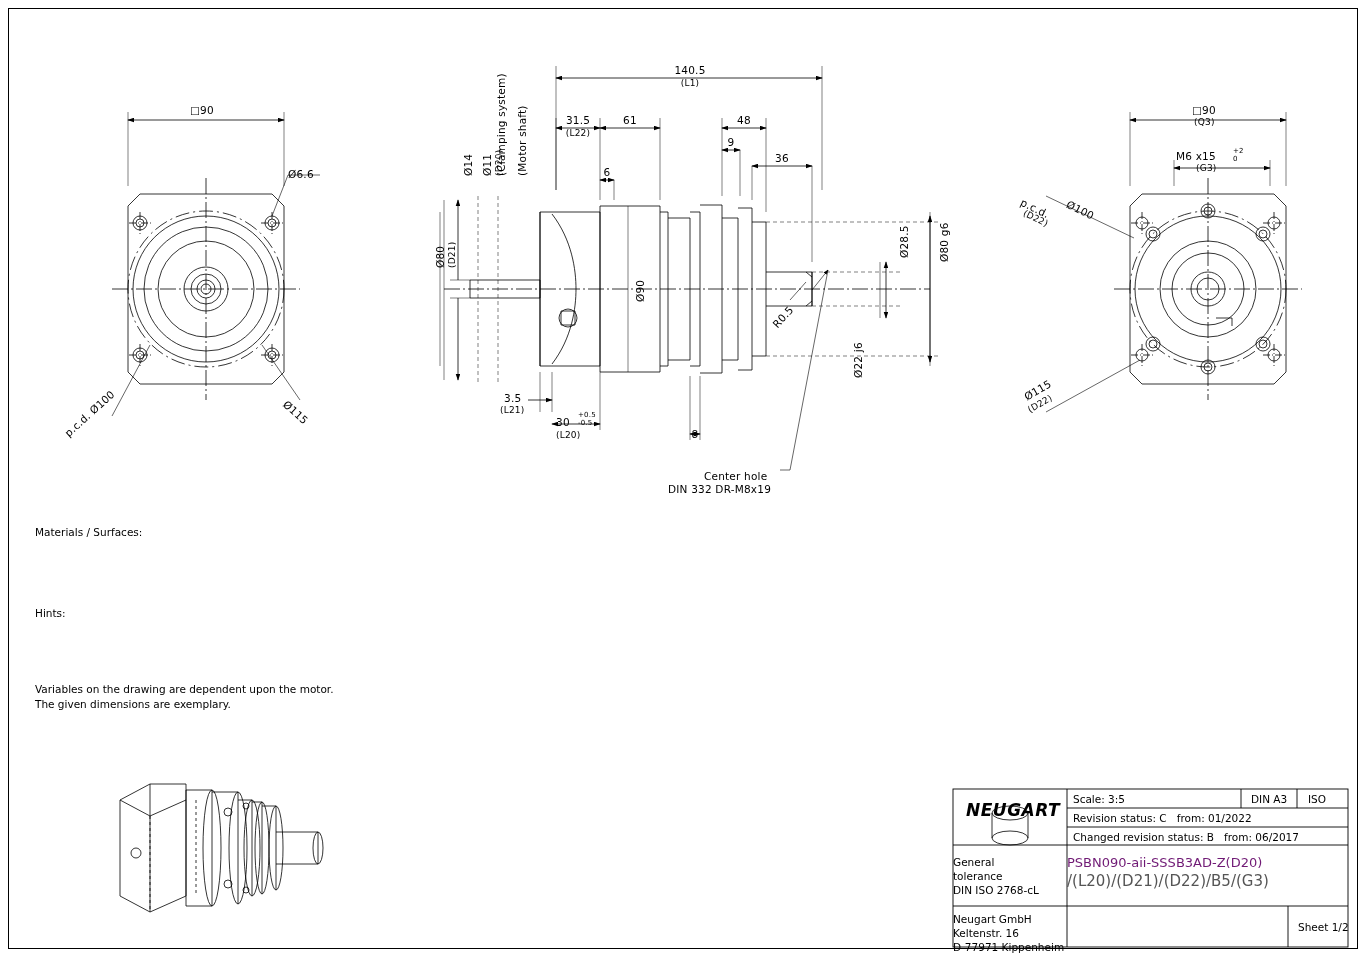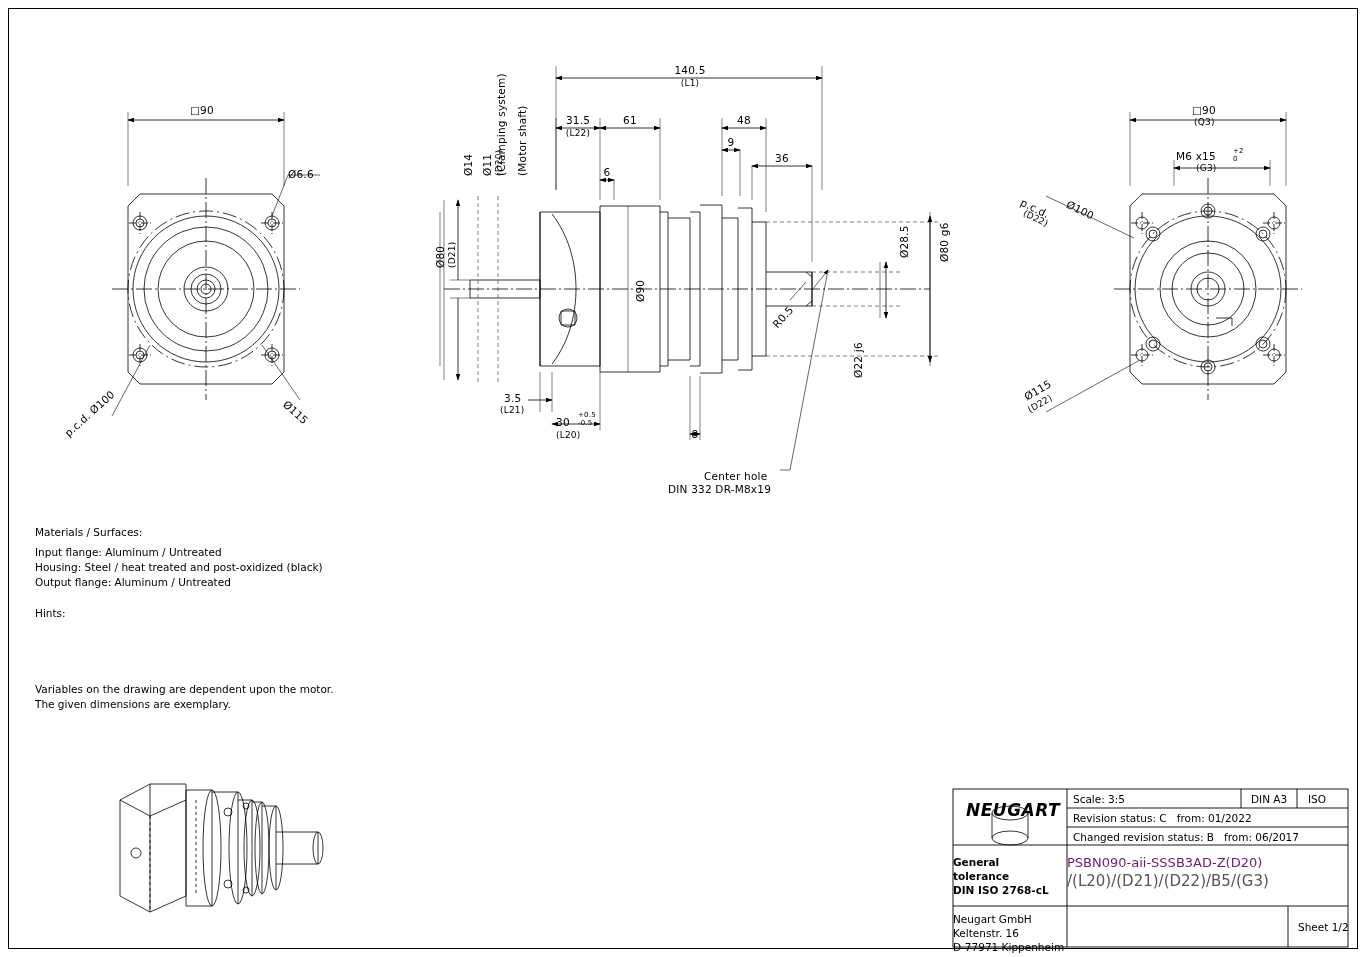--- a/index.html
+++ b/index.html
@@ -284,34 +284,31 @@
   <div class="lbl" style="left:1233px;top:147px;font-size:7px;line-height:8px;">+2
 0</div>
   <div class="lbl sm" style="left:1196px;top:163px;">(G3)</div>
   <div class="lbl" style="left:1024px;top:196px;transform:rotate(26deg);transform-origin:0 0;">p.c.d.</div>
   <div class="lbl sm" style="left:1026px;top:208px;transform:rotate(26deg);transform-origin:0 0;">(D22)</div>
   <div class="lbl" style="left:1070px;top:198px;transform:rotate(26deg);transform-origin:0 0;">Ø100</div>
   <div class="lbl" style="left:1022px;top:392px;transform:rotate(-30deg);transform-origin:0 0;">Ø115</div>
   <div class="lbl sm" style="left:1026px;top:406px;transform:rotate(-30deg);transform-origin:0 0;">(D22)</div>
 
   <div class="notes hdr" style="left:35px;top:525px;">Materials / Surfaces:</div>
-  <div class="notes" style="left:35px;top:545px;">Input flange: Aluminum / Untreated
-Housing: Steel / heat treated and post-oxidized (black)
-Output flange: Aluminum / Untreated</div>
   <div class="notes hdr" style="left:35px;top:606px;">Hints:</div>
   <div class="notes" style="left:35px;top:682px;">Variables on the drawing are dependent upon the motor.
 The given dimensions are exemplary.</div>
 
   <div class="logo" style="left:966px;top:800px;">NEUGART</div>
   <div class="tbcell" style="left:1073px;top:793px;">Scale: 3:5</div>
   <div class="tbcell" style="left:1251px;top:793px;">DIN A3</div>
   <div class="tbcell" style="left:1308px;top:793px;">ISO</div>
   <div class="tbcell" style="left:1073px;top:812px;">Revision status: C   from: 01/2022</div>
   <div class="tbcell" style="left:1073px;top:831px;">Changed revision status: B   from: 06/2017</div>
-  <div class="tbcell c" style="left:953px;top:855px;width:114px;line-height:14px;font-weight:bold;">General
+  <div class="tbcell c" style="left:953px;top:855px;width:114px;line-height:14px;">General
 tolerance
 DIN ISO 2768-cL</div>
   <div class="tbcell c" style="left:1067px;top:855px;width:303px;font-size:13px;color:#701a75;">PSBN090-aii-SSSB3AD-Z(D20)</div>
   <div class="tbcell c" style="left:1067px;top:872px;width:281px;font-size:15px;color:#555;">/(L20)/(D21)/(D22)/B5/(G3)</div>
   <div class="tbcell c" style="left:953px;top:912px;width:114px;line-height:14px;">Neugart GmbH
 Keltenstr. 16
 D-77971 Kippenheim</div>
   <div class="tbcell" style="left:1298px;top:921px;">Sheet 1/2</div>
 
 </div>

